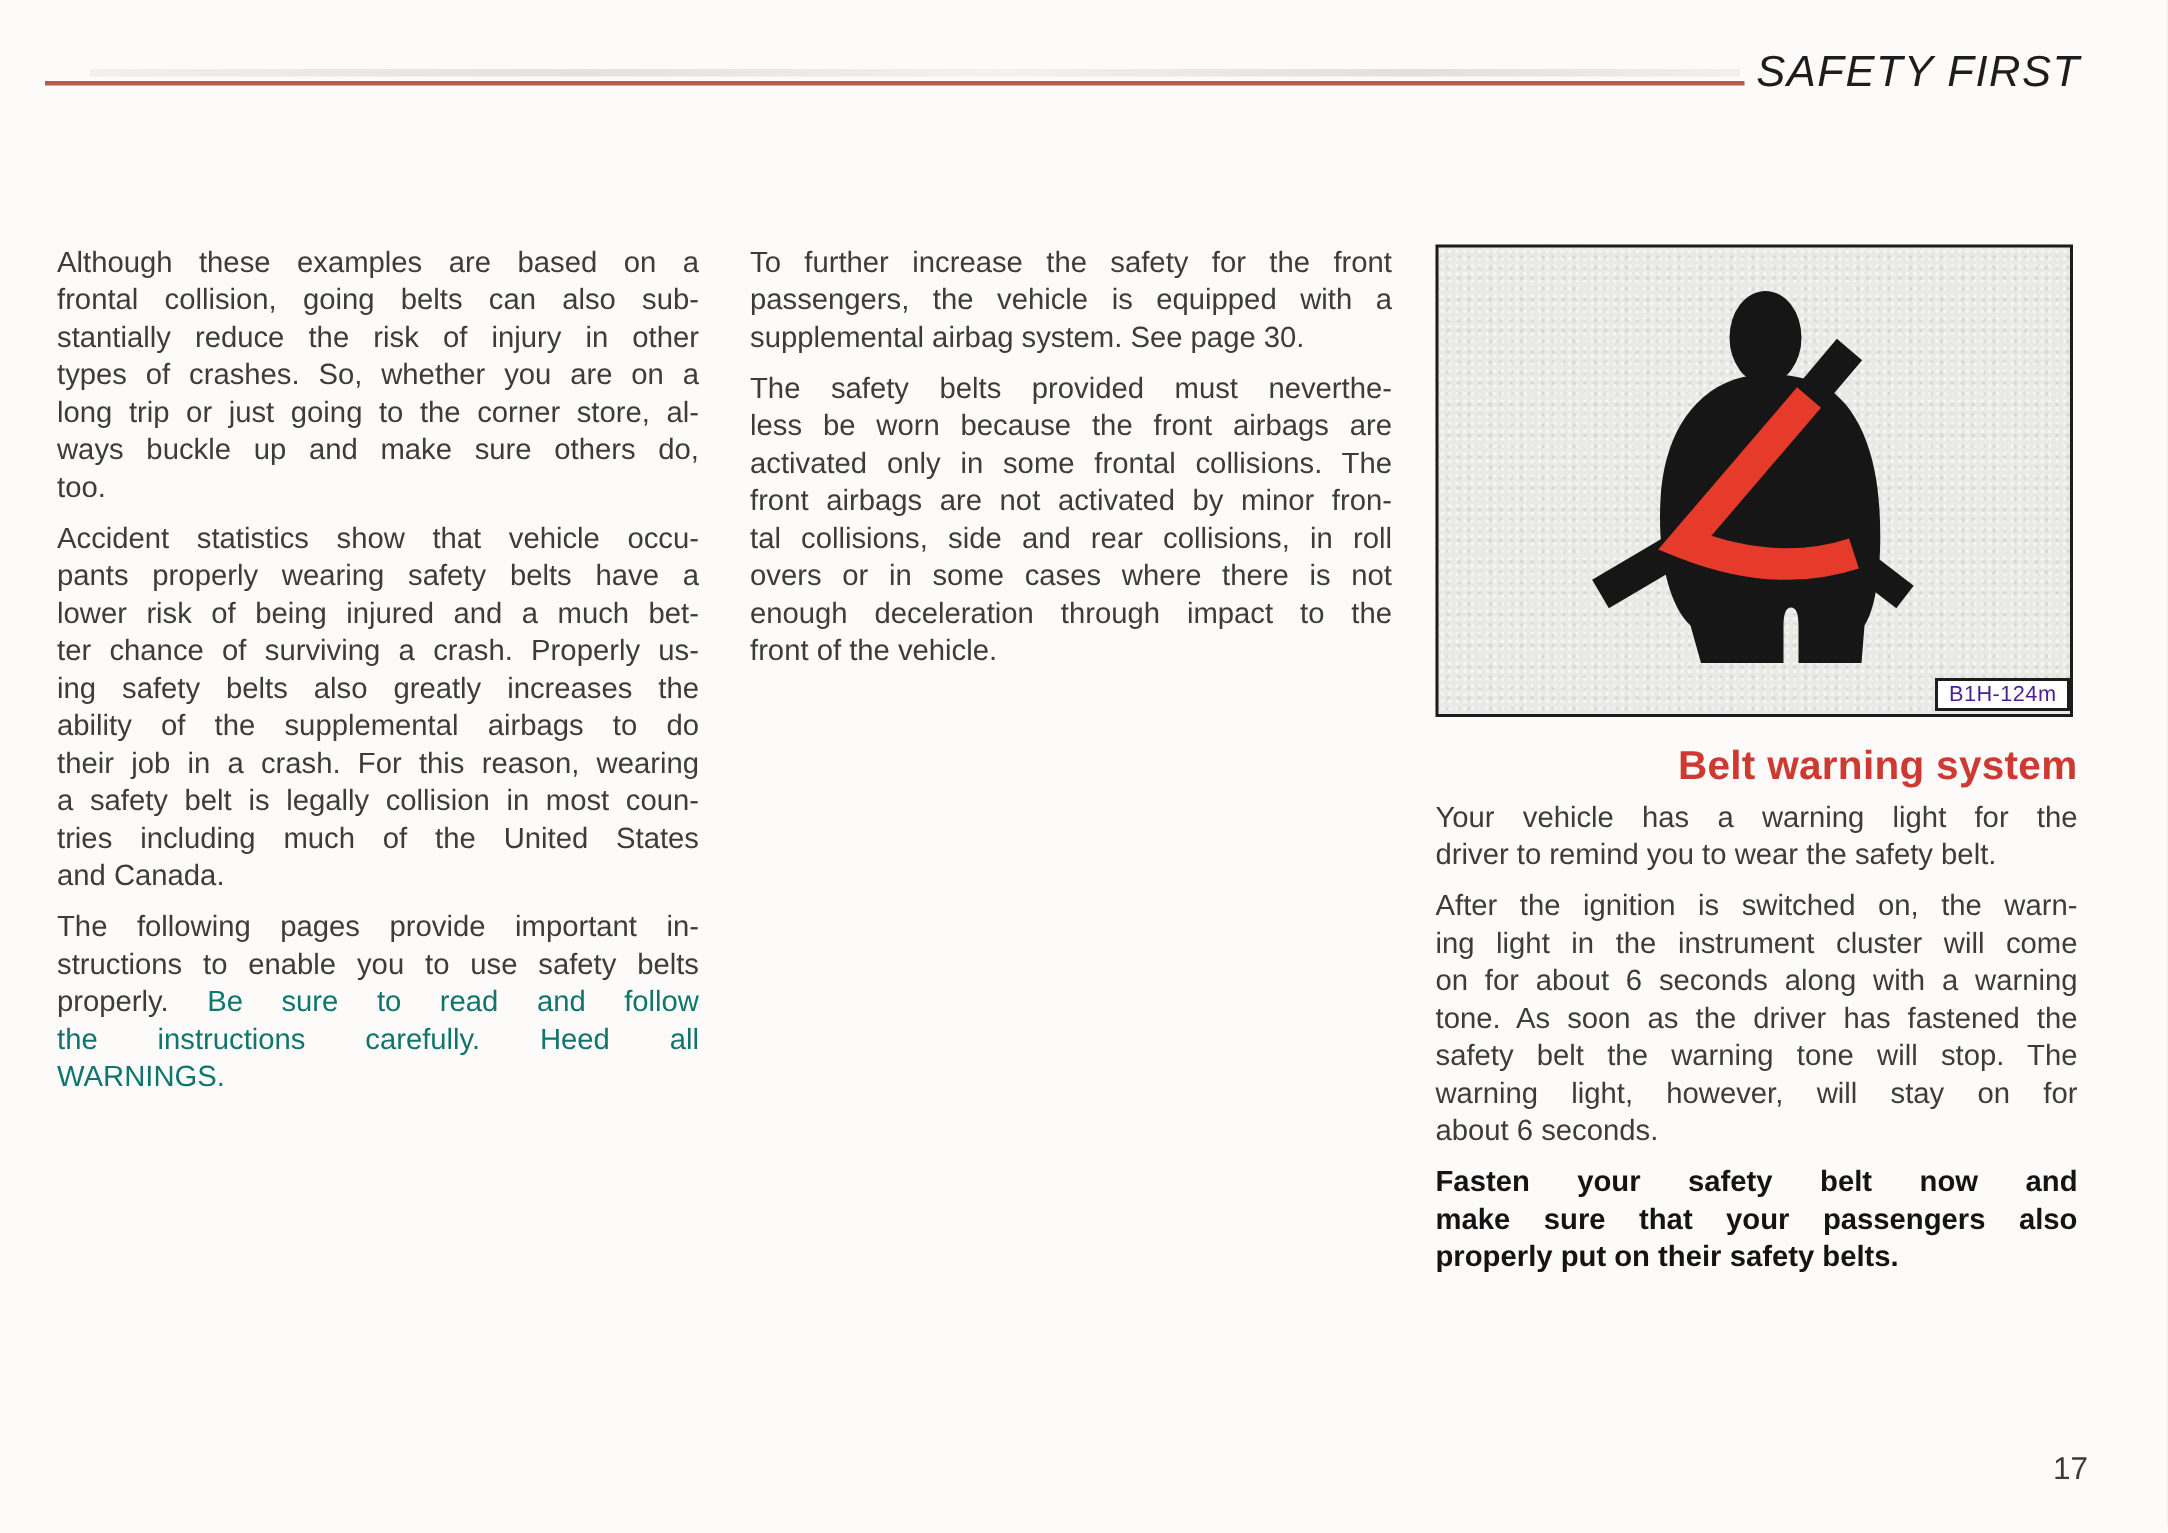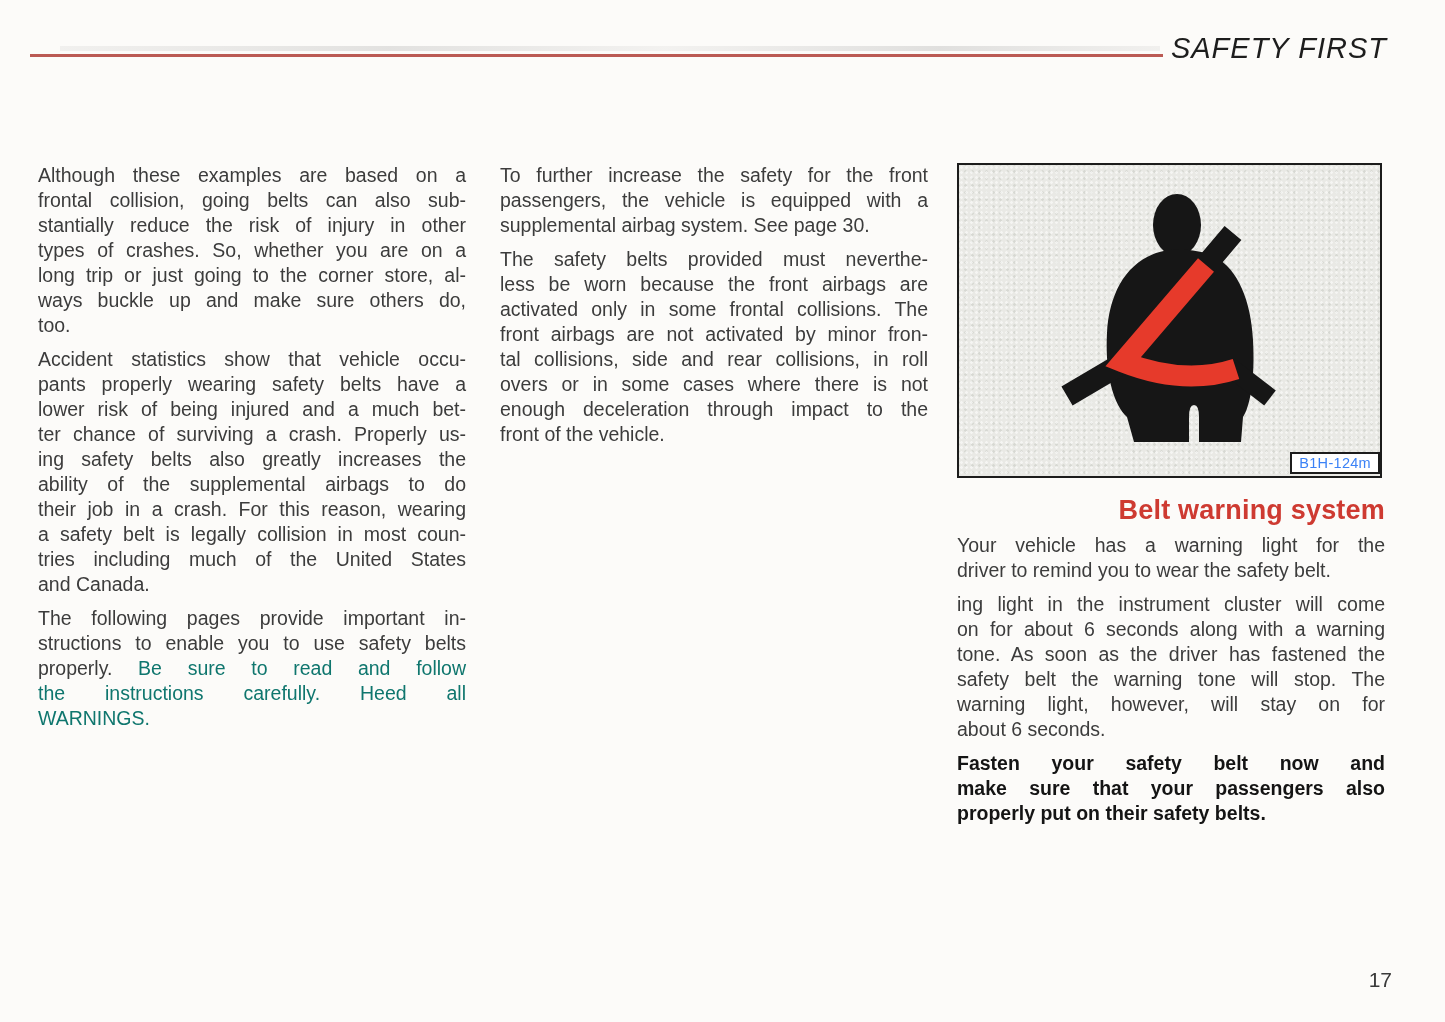--- a/index.html
+++ b/index.html
@@ -45,21 +45,21 @@
       radial-gradient(rgba(170,174,165,0.28) 1px, transparent 1.6px);
     background-size:5px 5px, 7px 7px;
     background-position:0 0, 3px 3px;
     margin:0 0 20px 0;
   }
   .fig svg { display:block; }
   .fig-label {
     position:absolute; right:0px; bottom:2px;
     background:#ffffff; border:2px solid #1c1c1c;
     font-size:14.5px; line-height:18px; padding:0 7px;
-    color:#3b82f6; letter-spacing:0.3px;
+    color:#4c1d95; letter-spacing:0.3px;
   }
   .section-h {
     font-size:27px; font-weight:bold; color:#ce3a31;
     margin:0 0 10px 0; letter-spacing:0.2px;text-align:right;
   }
   .pgnum {
     position:absolute; top:968px; right:53px;
     font-size:21px; color:#3a3a3a;
   }
 </style>
@@ -145,20 +145,21 @@
       <div class="fig-label">B1H-124m</div>
     </div>
 
     <h2 class="section-h">Belt warning system</h2>
 
     <div class="para">
       <div class="tl jl">Your vehicle has a warning light for the</div>
       <div class="tl">driver to remind you to wear the safety belt.</div>
     </div>
     <div class="para">
+      <div class="tl jl">After the ignition is switched on, the warn-</div>
       <div class="tl jl">ing light in the instrument cluster will come</div>
       <div class="tl jl">on for about 6 seconds along with a warning</div>
       <div class="tl jl">tone. As soon as the driver has fastened the</div>
       <div class="tl jl">safety belt the warning tone will stop. The</div>
       <div class="tl jl">warning light, however, will stay on for</div>
       <div class="tl">about 6 seconds.</div>
     </div>
     <div class="para bold-para">
       <div class="tl jl">Fasten your safety belt now and</div>
       <div class="tl jl">make sure that your passengers also</div>

